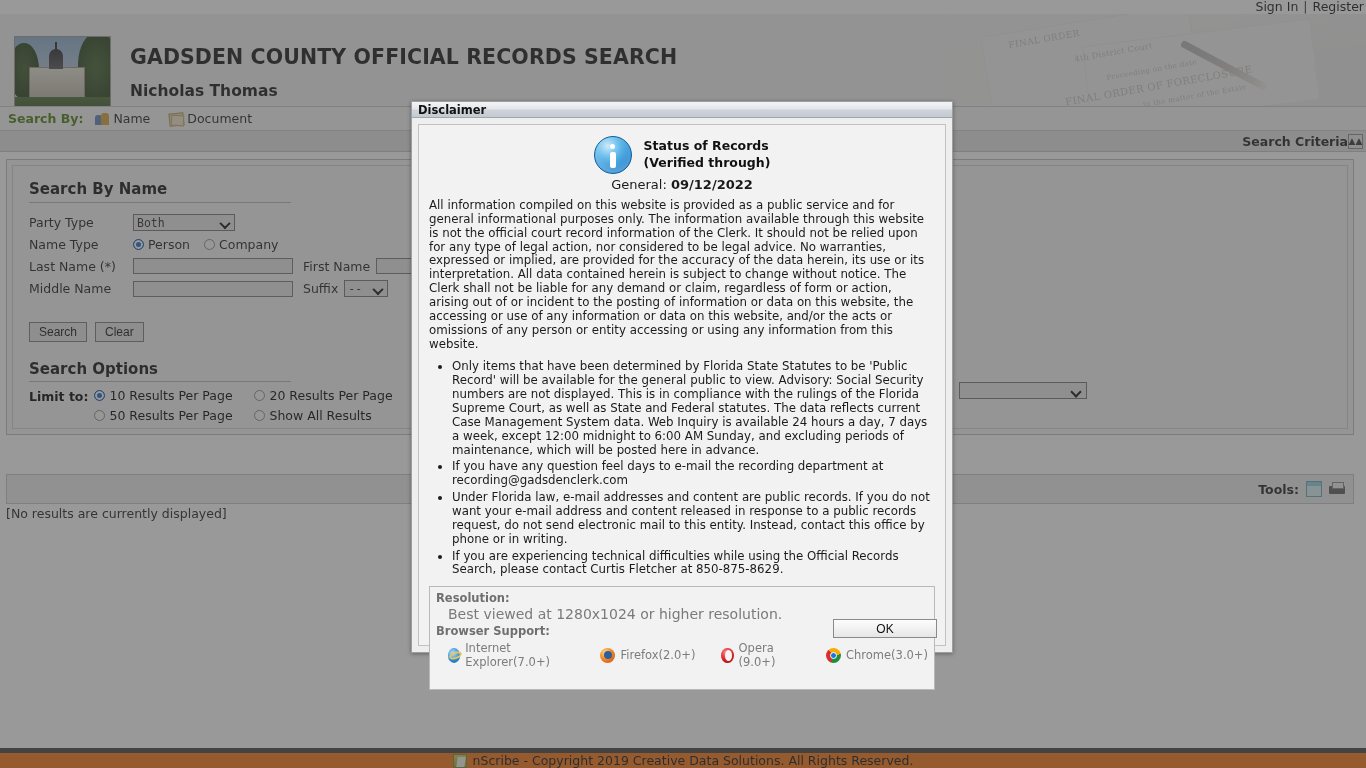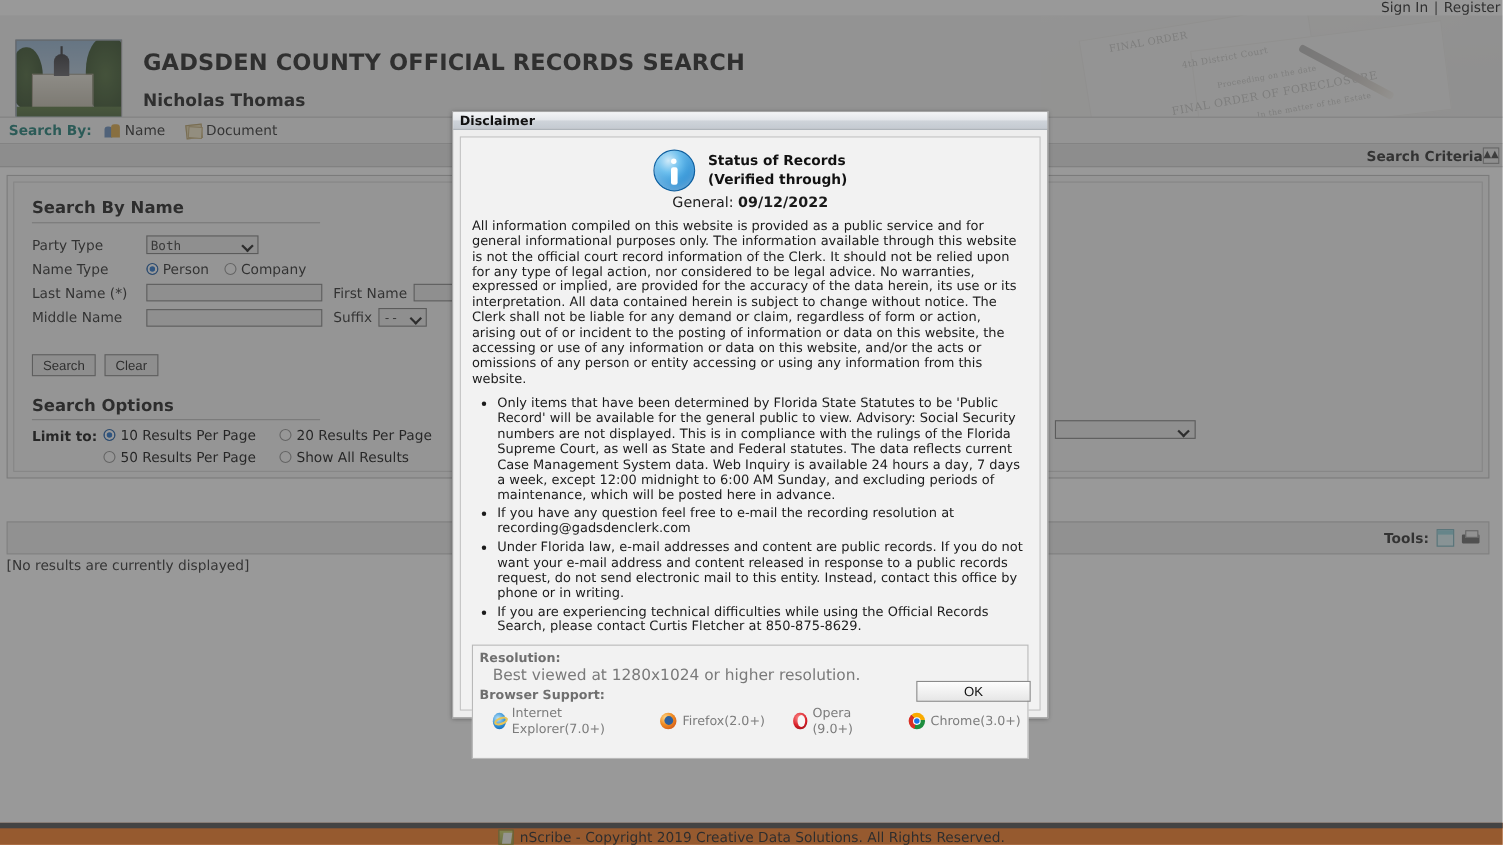--- a/index.html
+++ b/index.html
@@ -94,21 +94,21 @@
 
   
   .searchby {
     height: 24px;
     background: #f6f6f6;
     border-bottom: 1px solid #cfcfcf;
     display: flex; align-items: center;
     padding-left: 8px;
     font-size: 12.5px;
   }
-  .searchby b { font-weight: bold; color: #0f766e; margin-right: 12px; }
+  .searchby b { font-weight: bold; color: #4d7c0f; margin-right: 12px; }
   .sb-item { display: flex; align-items: center; margin-right: 18px; cursor: pointer; }
   .sb-item span.lbl { color: #1d1d1d; font-size: 12.5px; }
   .ico-people { width:15px;height:14px;margin-right:3px;position:relative;display:inline-block; }
   .ico-people::before{content:"";position:absolute;left:0;top:3px;width:7px;height:10px;background:#5e86b8;border-radius:3px 3px 0 0;}
   .ico-people::after{content:"";position:absolute;left:6px;top:1px;width:8px;height:12px;background:#d9a23b;border-radius:3px 3px 0 0;}
   .ico-doc { width:16px;height:14px;margin-right:3px;position:relative;display:inline-block; }
   .ico-doc::before{content:"";position:absolute;left:1px;top:1px;width:13px;height:11px;background:#e7d7a9;border:1px solid #b59c63;transform:rotate(-6deg);}
   .ico-doc::after{content:"";position:absolute;left:3px;top:3px;width:11px;height:9px;background:#f2e7c6;border:1px solid #c3ab74;transform:rotate(4deg);}
 
   
@@ -464,21 +464,21 @@
 
     <div class="general-line">
       <span>General:</span>
       <b>09/12/2022</b>
     </div>
 
     <p class="para">All information compiled on this website is provided as a public service and for general informational purposes only. The information available through this website is not the official court record information of the Clerk. It should not be relied upon for any type of legal action, nor considered to be legal advice. No warranties, expressed or implied, are provided for the accuracy of the data herein, its use or its interpretation. All data contained herein is subject to change without notice. The Clerk shall not be liable for any demand or claim, regardless of form or action, arising out of or incident to the posting of information or data on this website, the accessing or use of any information or data on this website, and/or the acts or omissions of any person or entity accessing or using any information from this website.</p>
 
     <ul class="bullets">
       <li>Only items that have been determined by Florida State Statutes to be 'Public Record' will be available for the general public to view. Advisory: Social Security numbers are not displayed. This is in compliance with the rulings of the Florida Supreme Court, as well as State and Federal statutes. The data reflects current Case Management System data. Web Inquiry is available 24 hours a day, 7 days a week, except 12:00 midnight to 6:00 AM Sunday, and excluding periods of maintenance, which will be posted here in advance.</li>
-      <li>If you have any question feel free to e-mail the recording resolution at recording@gadsdenclerk.com</li>
+      <li>If you have any question feel days to e-mail the recording department at recording@gadsdenclerk.com</li>
       <li>Under Florida law, e-mail addresses and content are public records. If you do not want your e-mail address and content released in response to a public records request, do not send electronic mail to this entity. Instead, contact this office by phone or in writing.</li>
       <li>If you are experiencing technical difficulties while using the Official Records Search, please contact Curtis Fletcher at 850-875-8629.</li>
     </ul>
 
     <div class="supportbox">
       <div class="sup-h">Resolution:</div>
       <div class="sup-s">Best viewed at 1280x1024 or higher resolution.</div>
       <div class="sup-h">Browser Support:</div>
       <div class="browsers">
         <div class="browser">

